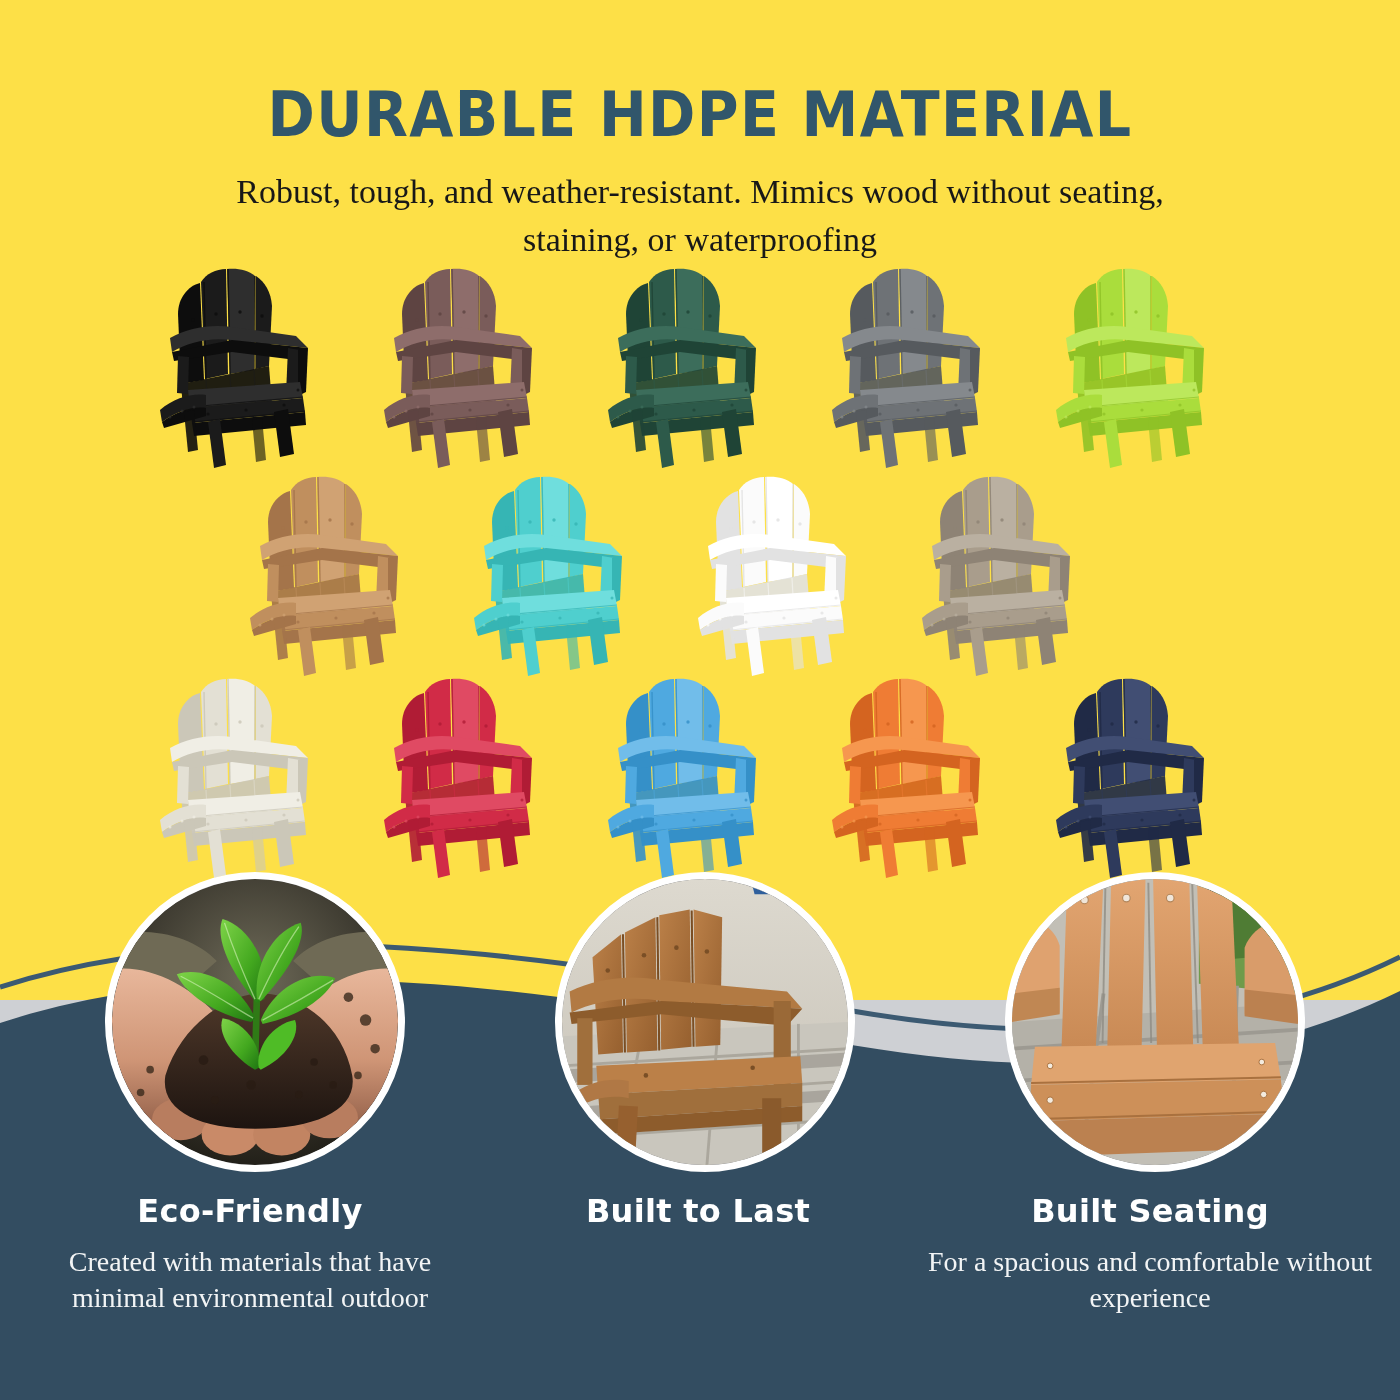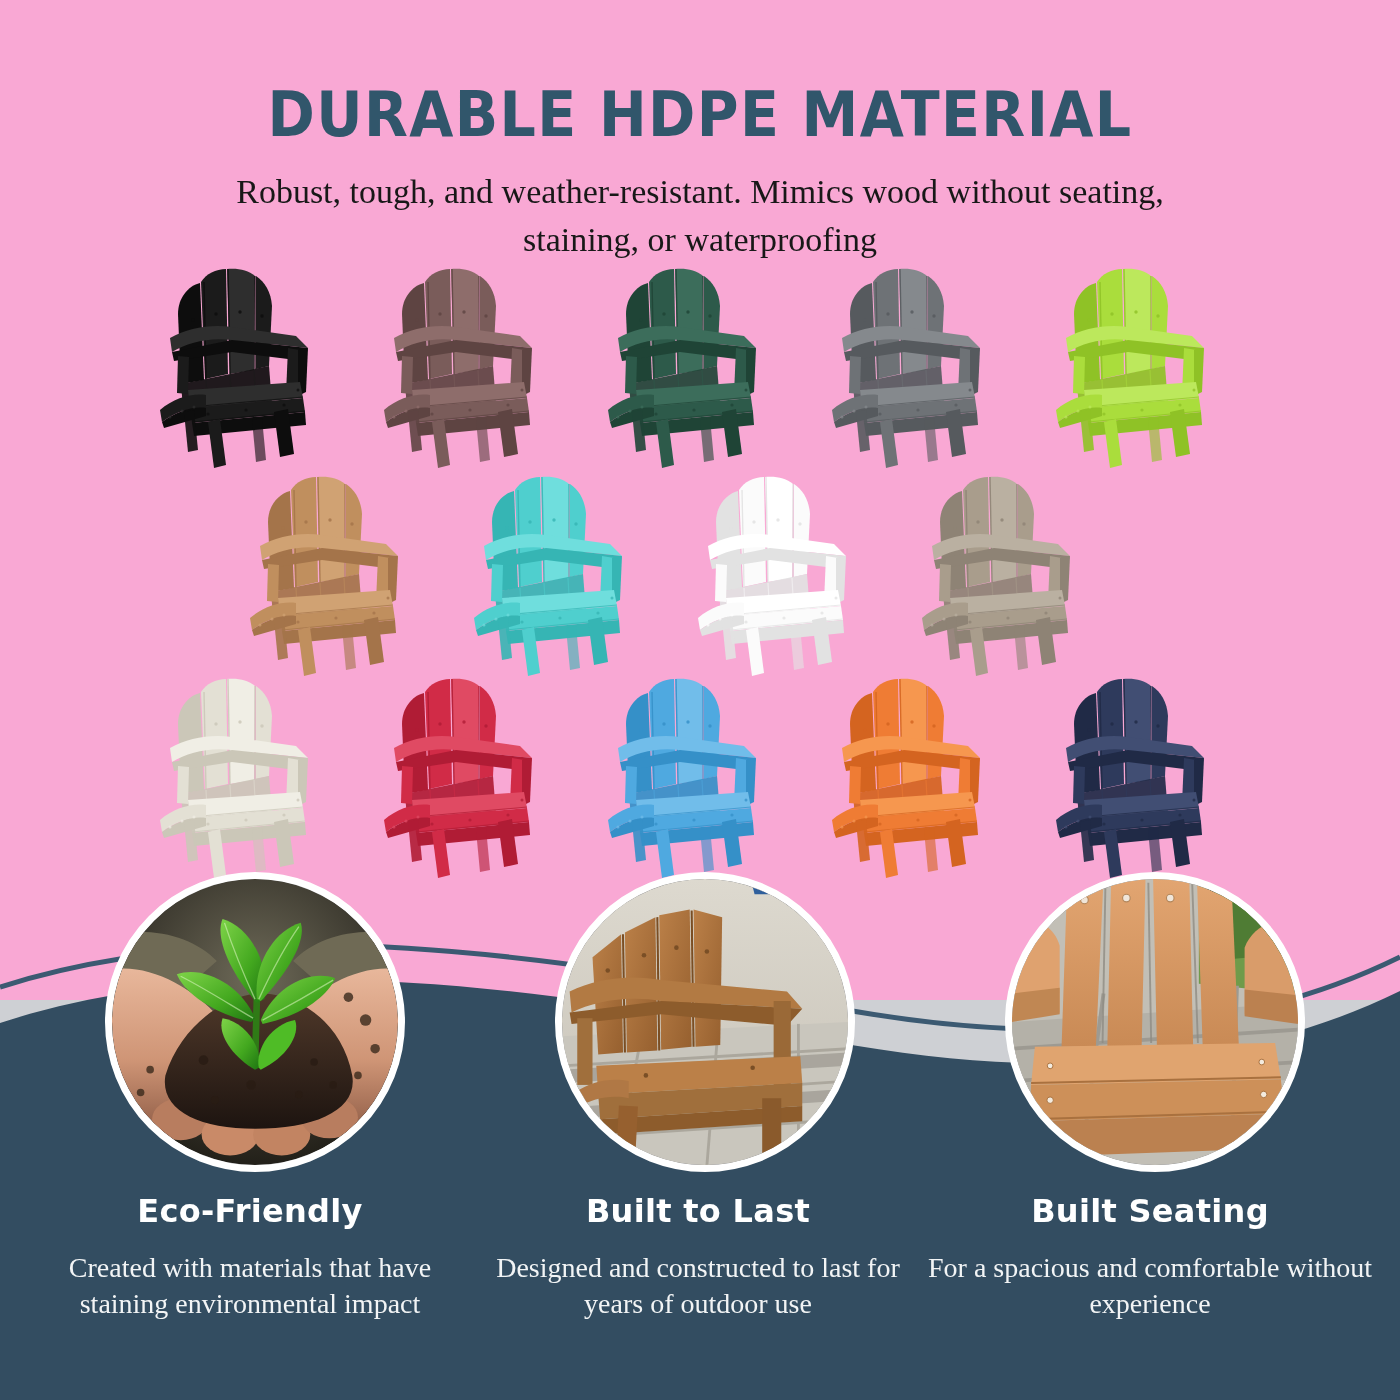--- a/index.html
+++ b/index.html
@@ -7,21 +7,21 @@
   body {
     font-family:"Liberation Sans", sans-serif;
     background:#ced0d4;
     position:relative;
     overflow:hidden;
   }
 
   
   #top-panel{
     position:absolute; left:0; top:0; width:1400px; height:1000px;
-    background:#f9a8d4;
+    background:#fde047;
   }
 
   #headline{
     position:absolute; left:0; top:78px; width:1400px;
     text-align:center;
     font-family:"DejaVu Sans", sans-serif;
     font-weight:bold;
     font-size:62px;
     letter-spacing:1.5px;
     color:#31566b;
@@ -72,21 +72,21 @@
   .feature{
     position:absolute; width:450px; text-align:center; color:#ffffff;
   }
   #feature-eco   { left:25px;  top:1192px; }
   #feature-built { left:473px; top:1192px; }
   #feature-wide  { left:925px; top:1192px; }
 
   .feature-title{
     font-family:"DejaVu Sans", sans-serif;
     font-weight:bold; font-size:32px; letter-spacing:.3px;
-    margin-bottom:20px;
+    margin-bottom:14px;
   }
   .feature-desc{
     font-family:"Liberation Serif", serif;
     font-size:28px; line-height:1.3; color:#f2f4f5;
   }
 </style>
 </head>
 <body>
 
 <div id="top-panel">
@@ -1269,22 +1269,21 @@
           <circle cx="264" cy="226" r="3.4"></circle>
         <circle cx="40" cy="196" r="3"></circle>
           <circle cx="262" cy="192" r="3"></circle>
       </g>
     </svg>
   </div>
 </div>
 
 <div class="feature" id="feature-eco">
   <div class="feature-title">Eco-Friendly</div>
-  <div class="feature-desc">Created with materials that have staining environmental impact</div>
+  <div class="feature-desc">Created with materials that have minimal environmental outdoor</div>
 </div>
 <div class="feature" id="feature-built">
   <div class="feature-title">Built to Last</div>
-  <div class="feature-desc">Designed and constructed to last for years of outdoor use</div>
 </div>
 <div class="feature" id="feature-wide">
   <div class="feature-title">Built Seating</div>
   <div class="feature-desc">For a spacious and comfortable without experience</div>
 </div>
 
 </body></html>

